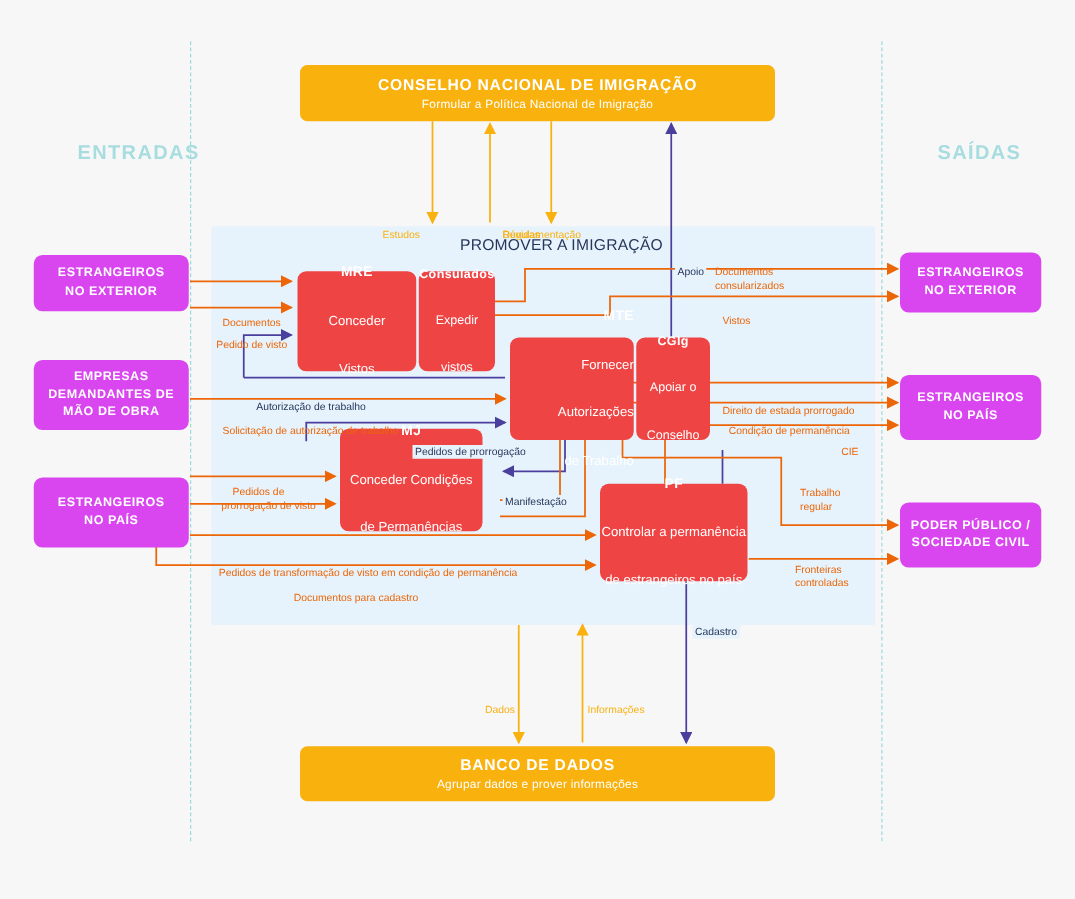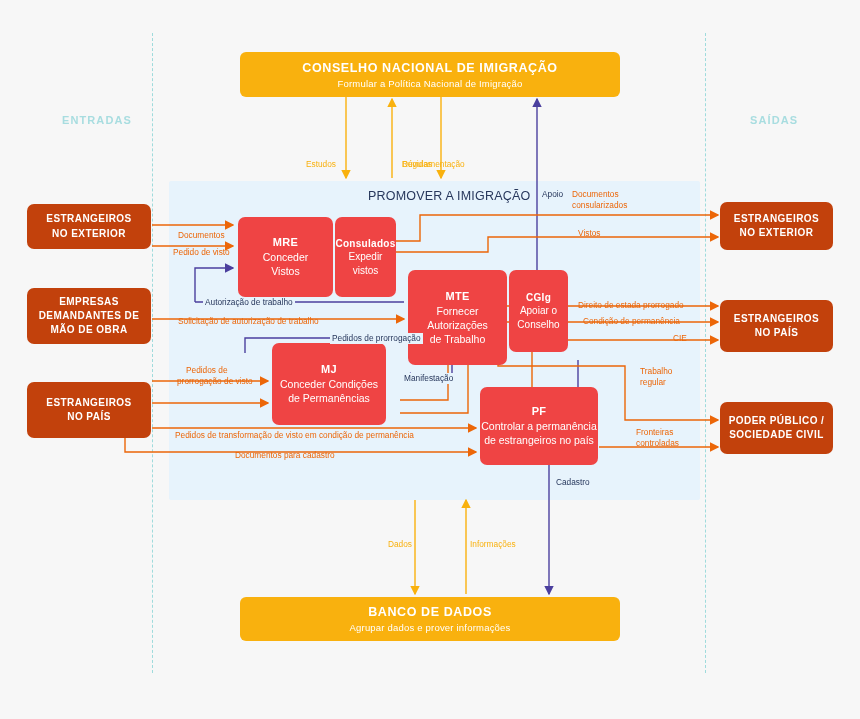--- a/index.html
+++ b/index.html
@@ -11,21 +11,21 @@
   }
   #stage{position:relative;width:860px;height:719px;}
 
   .dashed-col{
     position:absolute;top:33px;height:640px;width:0;
     border-left:1.5px dashed #9fdbdc;
   }
 
   .zone-label{
     position:absolute;
-    font-size:11px;font-weight:bold;letter-spacing:1.1px;
+    font-size:16px;font-weight:bold;letter-spacing:1.1px;
     color:#a8dde0;
   }
 
   .panel{
     position:absolute;
     background:#e7f3fc;
     border-radius:2px;
   }
   .panel-title{
     position:absolute;
@@ -34,40 +34,41 @@
 
   .ybox{
     position:absolute;background:#f9b10e;border-radius:6px;
     color:#fff;display:flex;flex-direction:column;
     align-items:center;justify-content:center;
   }
   .ybox .t1{font-size:12.5px;font-weight:bold;letter-spacing:.6px;}
   .ybox .t2{font-size:9.5px;margin-top:3px;letter-spacing:.2px;}
 
   .obox{
-    position:absolute;background:#c2410c;border-radius:7px;
+    position:absolute;background:#d946ef;border-radius:7px;
     color:#fff;display:flex;flex-direction:column;
     align-items:center;justify-content:center;text-align:center;
     font-size:10px;font-weight:bold;line-height:1.42;letter-spacing:.45px;
   }
 
   .bbox{
     position:absolute;background:#ef4444;border-radius:7px;
     color:#fff;display:flex;flex-direction:column;
     align-items:center;justify-content:center;text-align:center;
     line-height:1.35;
   }
   .bbox .h{font-size:11px;font-weight:bold;letter-spacing:.3px;}
-  .bbox .s{font-size:10.5px;font-weight:normal;}
+  .bbox .s{font-size:10.5px;font-weight:normal;margin-top:24px;}
   .bbox.sm .h{font-size:10px;}
   .bbox.sm .s{font-size:10px;}
 
   .lab{
     position:absolute;font-size:8.3px;line-height:1.32;
     white-space:nowrap;
+    margin-top:23px;
   }
   .lab.or{color:#ec6608;}
   .lab.ye{color:#f9b10e;}
   .lab.bl{color:#27375c;background:#e7f3fc;padding:0 2px;}
 
   svg.wires{position:absolute;left:0;top:0;width:860px;height:719px;
     pointer-events:none;}
 </style>
 </head>
 <body>
@@ -194,21 +195,21 @@
     <span class="s">Conceder</span>
     <span class="s">Vistos</span>
   </div>
 
   <div class="bbox sm" style="left:335px;top:217px;width:61px;height:80px;">
     <span class="h">Consulados</span>
     <span class="s">Expedir</span>
     <span class="s">vistos</span>
   </div>
 
-  <div class="bbox" style="left:408px;top:270px;width:99px;height:95px;">
+  <div class="bbox" style="left:408px;top:270px;width:99px;height:82px;align-items:flex-end;">
     <span class="h">MTE</span>
     <span class="s">Fornecer</span>
     <span class="s">Autorizações</span>
     <span class="s">de Trabalho</span>
   </div>
 
   <div class="bbox sm" style="left:509px;top:270px;width:59px;height:82px;">
     <span class="h">CGIg</span>
     <span class="s">Apoiar o</span>
     <span class="s">Conselho</span>

